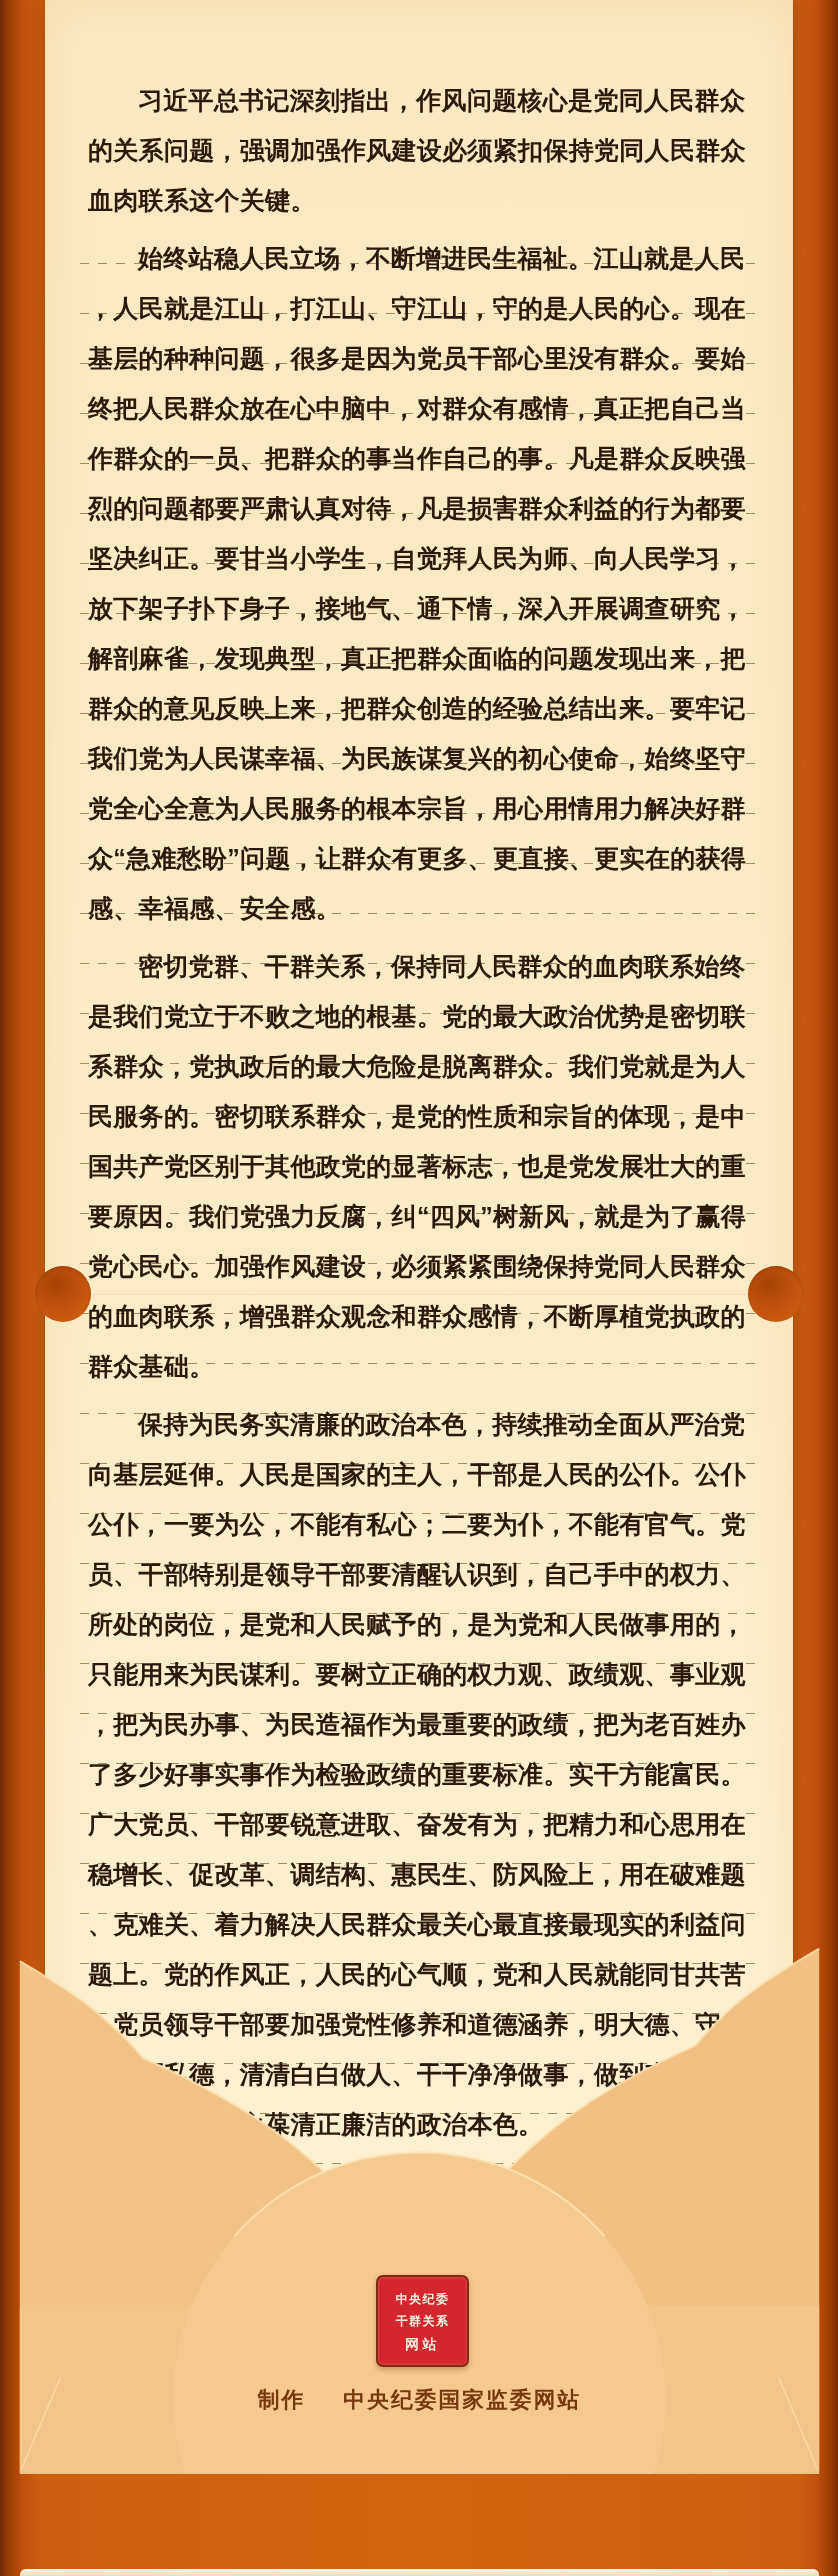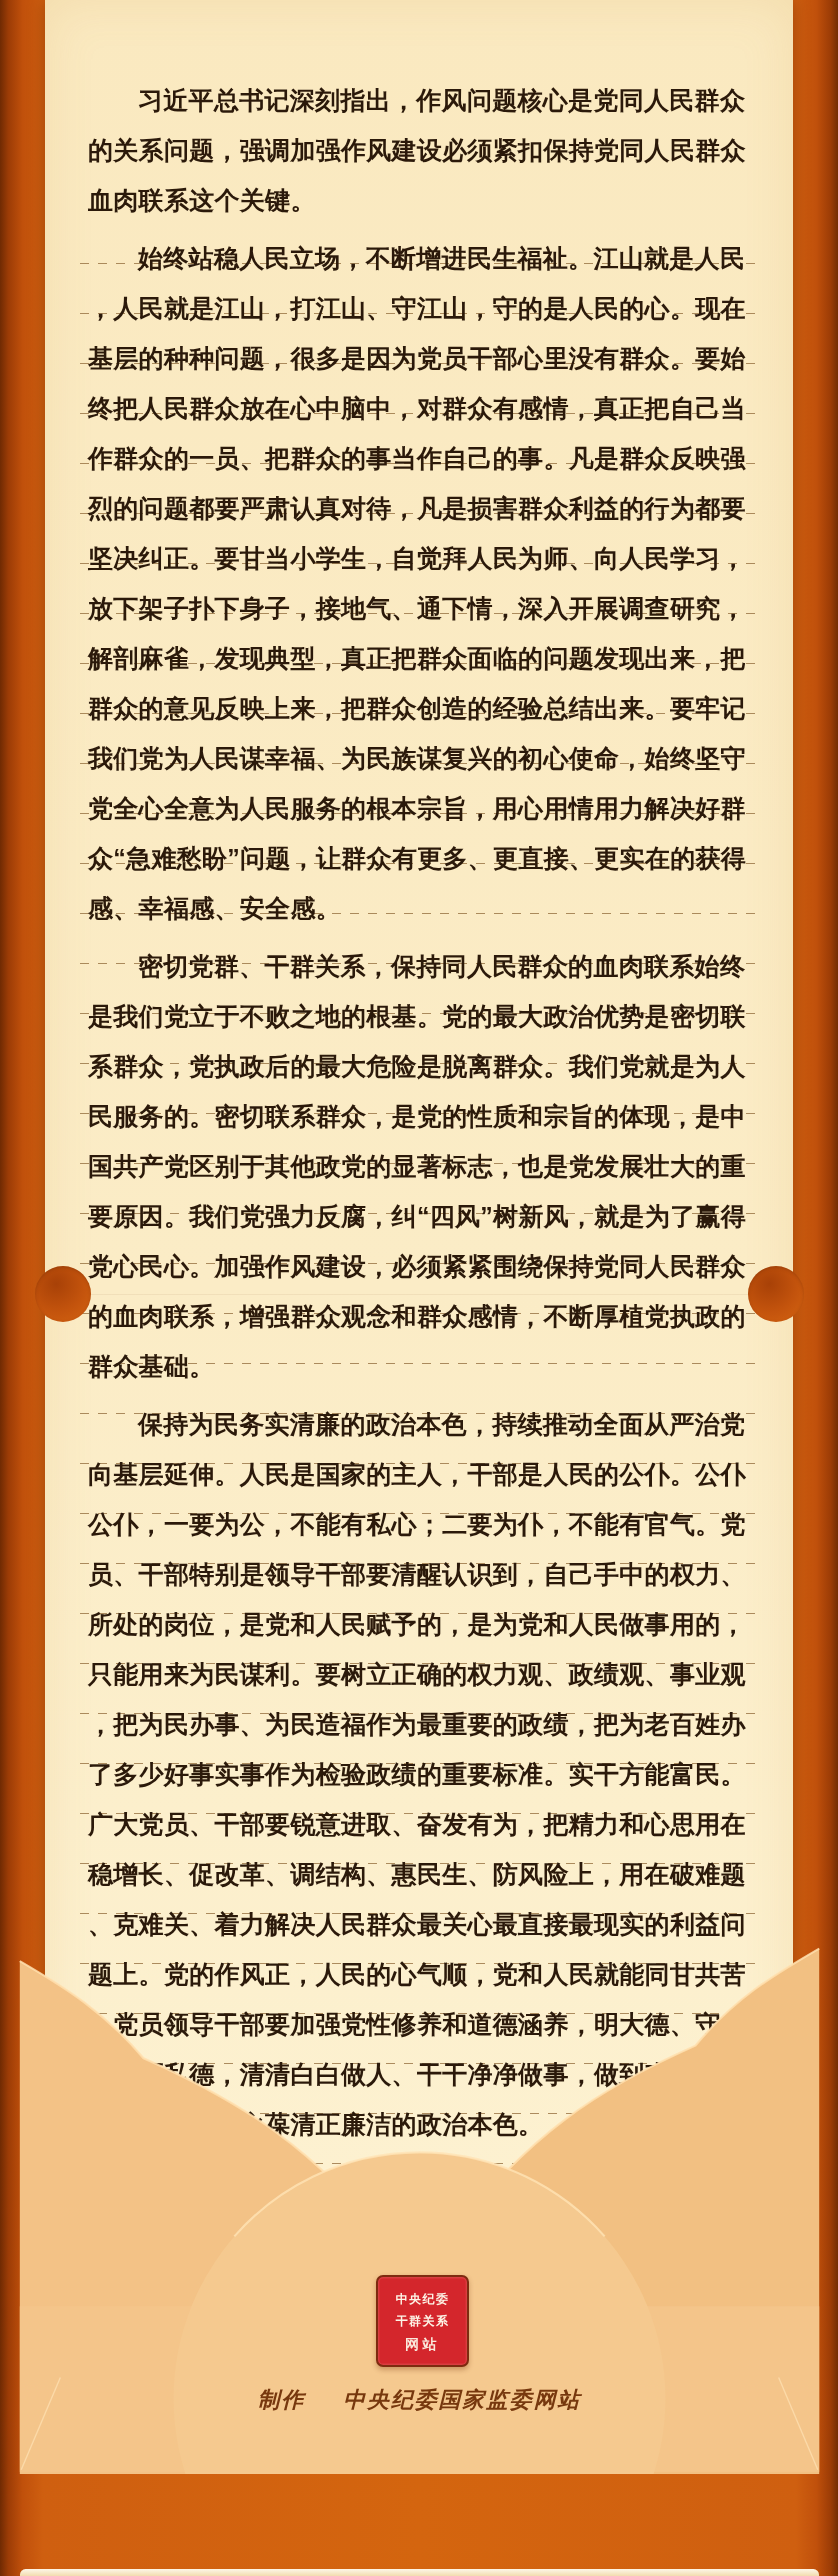--- a/index.html
+++ b/index.html
@@ -45,21 +45,21 @@
     background:#d4262c;border:2.8px solid #7e2b10;border-radius:7px;
     box-shadow:0 2.1px 5.6px rgba(110,40,0,.30), inset 0 0 0 1.4px rgba(255,240,220,.12);
     display:flex;flex-direction:column;align-items:center;justify-content:center;
     font-family:"Liberation Serif", serif;color:#fdf4e6;text-align:center;
   }
   .seal .row{font-size:12px;font-weight:700;letter-spacing:1.4px;line-height:22.4px;white-space:nowrap;}
   .seal .sub{font-size:14px;font-weight:700;letter-spacing:3.5px;margin-top:3.5px;opacity:.95;}
   .credit{
     position:absolute;left:0;top:2385px;width:839px;
     display:flex;justify-content:center;align-items:center;gap:38px;
-    font-size:21.7px;font-weight:700;color:#77380e;letter-spacing:2.1px;font-style:italic;
+    font-size:21.7px;font-weight:700;color:#77380e;letter-spacing:2.1px;
   }
   .bottom-card{
     position:absolute;left:19.6px;top:2569px;width:799px;height:7px;
     background:linear-gradient(180deg,#fdf6e8,#f2dcae);border-radius:5.6px 5.6px 0 0;
   }
 </style>
 </head>
 <body>
 
 <div class="stage">

